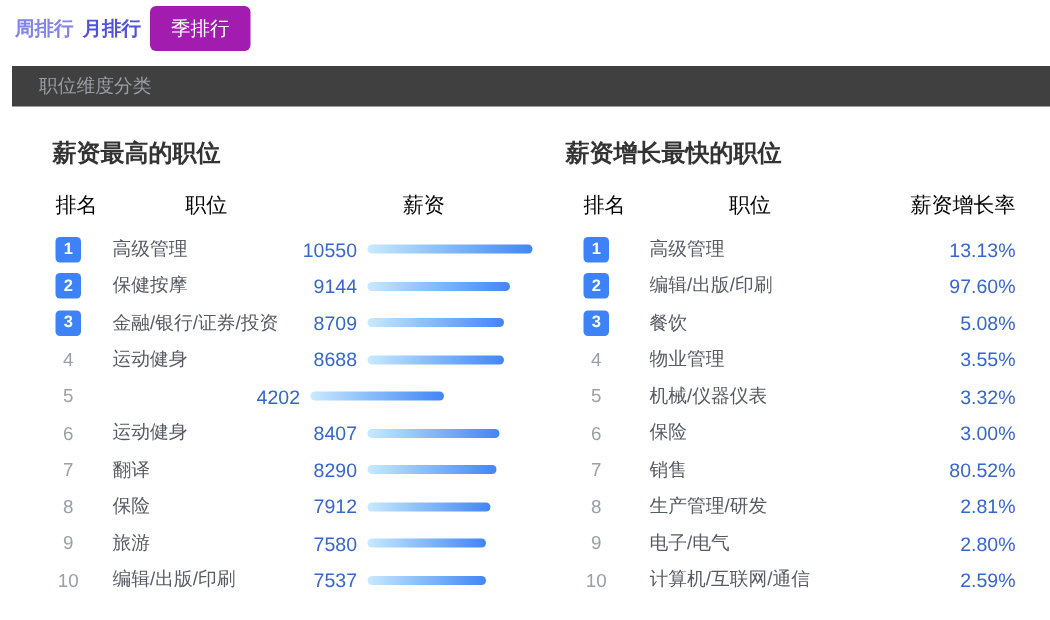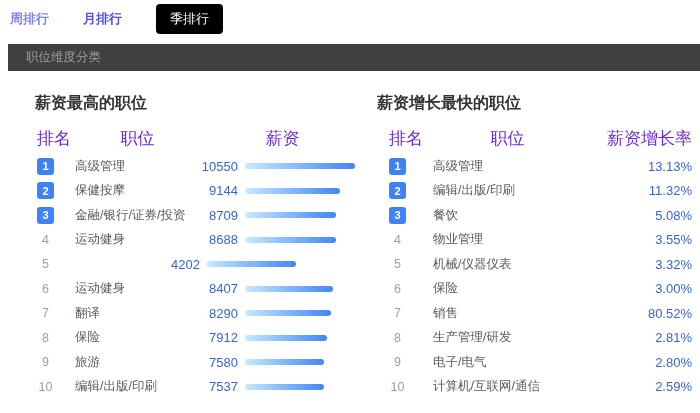--- a/index.html
+++ b/index.html
@@ -1,39 +1,39 @@
 <!DOCTYPE html>
 <html><head>
 <meta charset="utf-8">
 <style>
   * { margin: 0; padding: 0; box-sizing: border-box; }
   html, body { width: 700px; height: 413px; overflow: hidden; background: #fff;
     font-family: "Liberation Sans", "DejaVu Sans", sans-serif; }
 
   
-  .tabs { display: flex; align-items: center; height: 38px; padding-left: 10px; gap: 34px; }
+  .tabs { display: flex; align-items: center; height: 38px; padding-left: 10px; gap: 6px; }
   .tab { font-size: 13px; font-weight: 700; cursor: pointer; white-space: nowrap; }
   .tab-week  { color: #8284e9; }
   .tab-month { color: #5052d9; }
-  .tab-active { background: #000000; color: #fff; font-weight: 400;
+  .tab-active { background: #a21caf; color: #fff; font-weight: 400;
     padding: 6px 14px; border-radius: 4px; }
 
   
   .filter-bar { margin: 6px 0 0 8px; height: 27px; background: #404040;
     display: flex; align-items: center; padding-left: 18px;
     font-size: 12.5px; color: #9a9ea6; }
 
   
   .panels { display: flex; padding-left: 35px; }
   .panel-left  { width: 330px; flex: none; }
-  .panel-right { flex: 1; padding-left: 12px; padding-right: 8px; }
+  .panel-right { flex: 1; padding-left: 12px; padding-right: 23px; }
   .panel-title { margin-top: 21px; font-size: 16px; font-weight: 700; color: #333; line-height: 22px; }
 
   .thead { display: grid; margin-top: 13px; height: 20px; align-items: center;
-    color: #6d28d9; font-size: 17px; }
+    color: #000000; font-size: 14px; }
   .left-head  { grid-template-columns: 40px 125px 1fr; }
   .right-head { grid-template-columns: 56px 1fr 110px; }
   .th-rank { padding-left: 2px; }
   .right-head .th-rank { padding-left: 12px; }
   .th-job { text-align: center; }
   .th-value { text-align: center; }
   .right-head .th-value { text-align: right; }
 
   .rows { margin-top: 7px; }
   .trow { display: grid; align-items: center; height: 24.5px; }
@@ -203,21 +203,21 @@
           </span>
     <span class="job">高级管理</span>
     <span class="value">13.13%</span>
   </div>
 
   <div class="trow right-grid">
     <span class="rank-cell">
             <span class="rank-box rank-badge">2</span>
           </span>
     <span class="job">编辑/出版/印刷</span>
-    <span class="value">11.32%</span>
+    <span class="value">97.60%</span>
   </div>
 
   <div class="trow right-grid">
     <span class="rank-cell">
             <span class="rank-box rank-badge">3</span>
           </span>
     <span class="job">餐饮</span>
     <span class="value">5.08%</span>
   </div>
 

